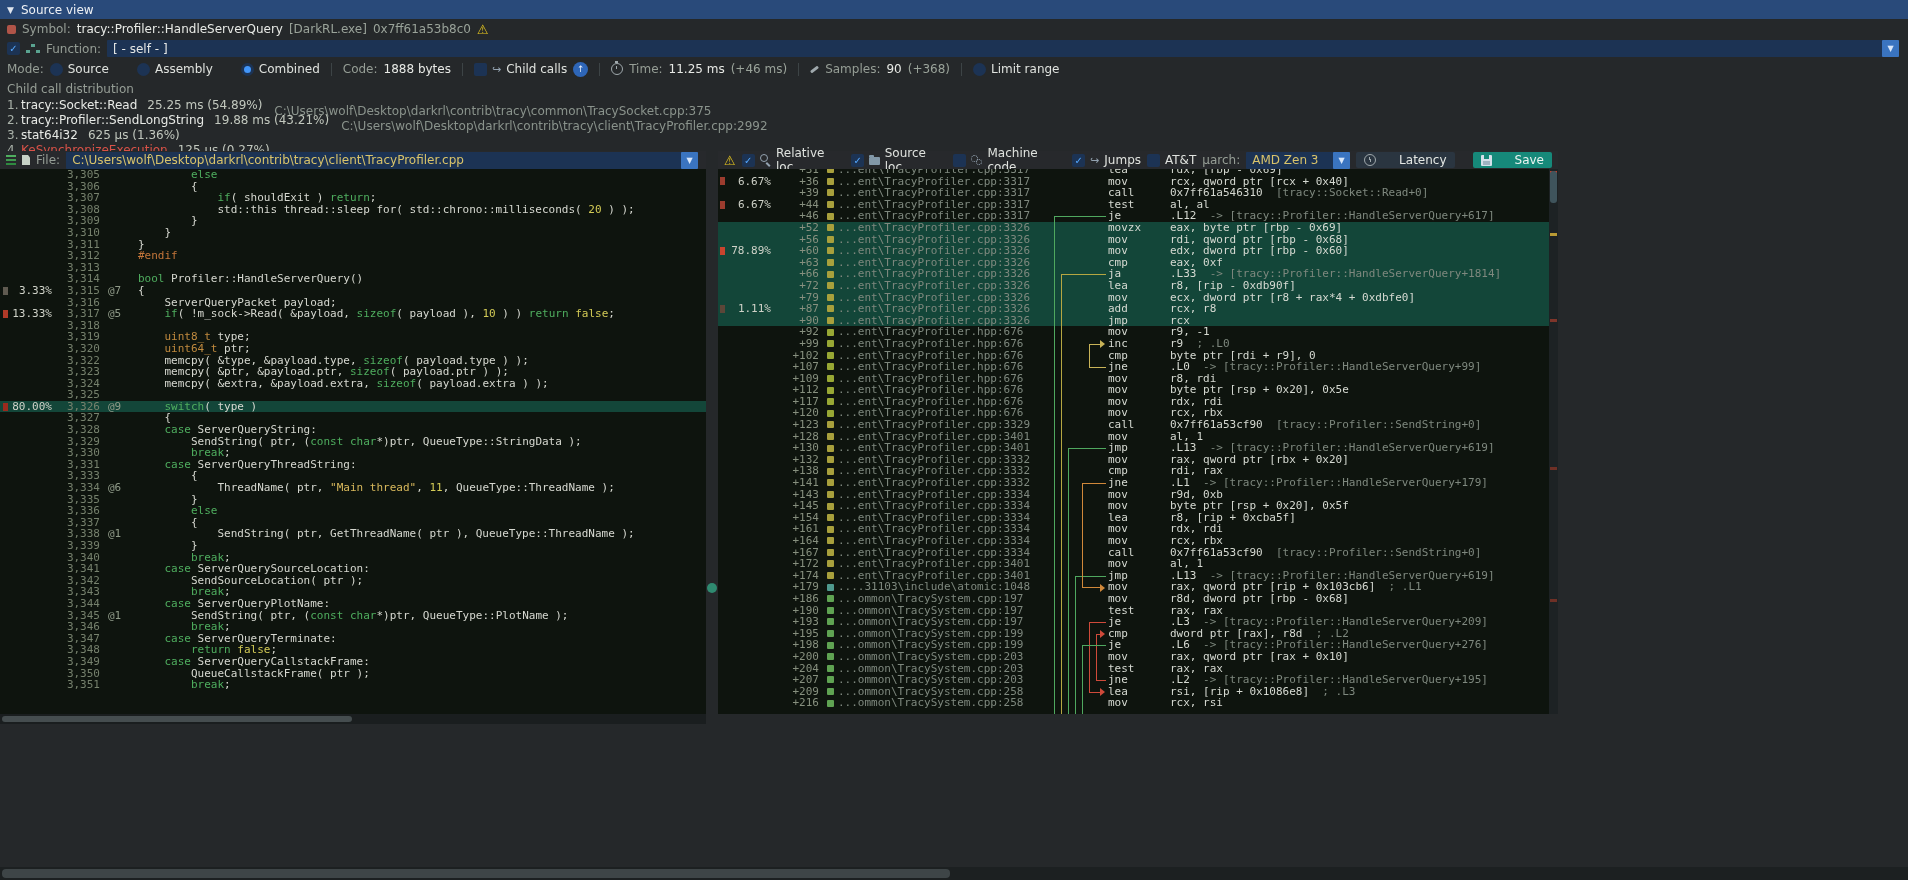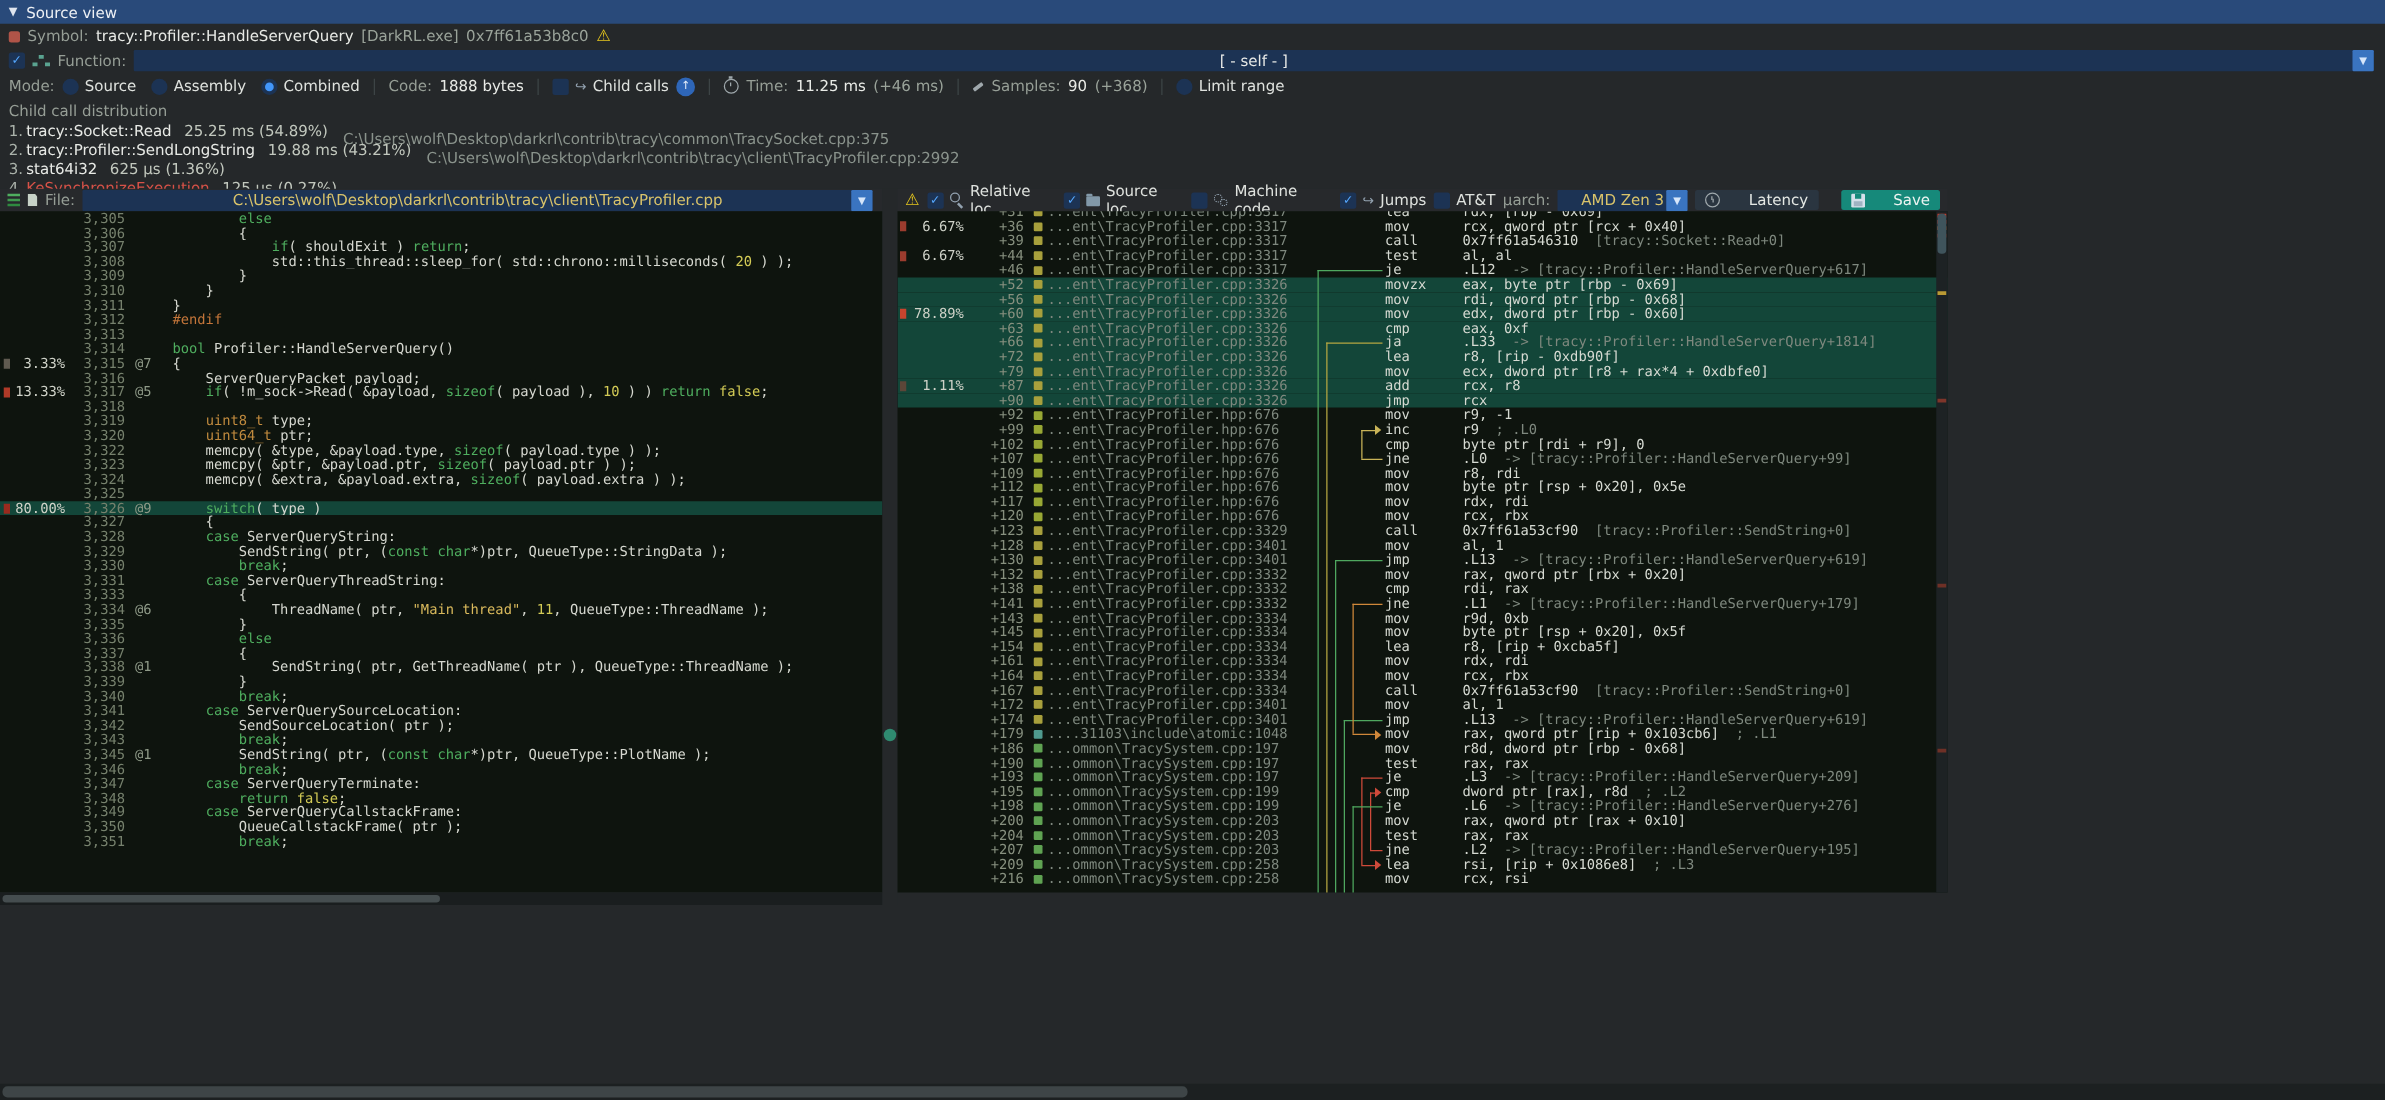--- a/index.html
+++ b/index.html
@@ -15,21 +15,21 @@
   .lab{color:#969e96;}
   .white{color:#e8eae6;}
   .dim{color:#9aa39a;}
   .warnglyph{color:#e4c51e;font-size:13px;line-height:1;}
   .vsep{width:1px;height:13px;background:#3d4446;margin:0 5px;}
   .cb{width:13px;height:13px;background:#1c3354;border-radius:2px;display:inline-flex;
       align-items:center;justify-content:center;color:#55a8ff;font-size:10px;font-weight:bold;flex:0 0 auto;}
   .radio{width:13px;height:13px;border-radius:50%;background:#1c3354;display:inline-block;position:relative;flex:0 0 auto;}
   .radio.sel::after{content:"";position:absolute;inset:3px;border-radius:50%;background:#4296fa;}
   .mode-opt{display:inline-flex;align-items:center;gap:5px;}
-  .combo{background:#1c3354;height:17px;display:flex;align-items:center;position:relative;padding:0 6px;border-radius:1px;justify-content:center;}
+  .combo{background:#1c3354;height:17px;display:flex;align-items:center;position:relative;padding:0 6px;border-radius:1px;}
   .combo .cbtn{position:absolute;right:0;top:0;width:17px;height:17px;background:#3a74c0;display:flex;
       align-items:center;justify-content:center;font-size:8px;color:#d7e6fa;border-radius:1px;}
   .combo.fn{flex:1;margin-right:2px;}
   .combo .cval{color:#e6e8e6;}
   .combo .cval.yellow{color:#d9c36a;}
   .upbtn{width:15px;height:15px;border-radius:50%;background:#2e66b8;color:#e8f0fa;font-size:9px;
       display:inline-flex;align-items:center;justify-content:center;}
   
   .ccd{padding:2px 7px 0 7px;}
   .ccd-title{color:#969e96;height:15px;}
@@ -144,21 +144,21 @@
     <span class="i-sitemap"></span>
     <span class="lab">Function:</span>
     <span class="combo fn">
       <span class="cval">[ - self - ]</span>
       <span class="cbtn">▼</span>
     </span>
   </div>
 
   <div class="bar moderow">
     <span class="lab">Mode:</span>
-    <span id="modes" style="display:inline-flex;gap:12px;align-items:center;justify-content:center;">
+    <span id="modes" style="display:inline-flex;gap:28px;align-items:center;justify-content:center;">
         <span class="mode-opt">
           <span class="radio"></span>
           <span class="tlab">Source</span>
         </span>
         <span class="mode-opt">
           <span class="radio"></span>
           <span class="tlab">Assembly</span>
         </span>
         <span class="mode-opt">
           <span class="radio sel"></span>
@@ -246,20 +246,21 @@
             <div class="srow"><span class="mk"></span><span class="s-pct"></span><span class="s-num">3,334</span><span class="s-at">@6</span><span class="s-code"><span class="c-w">            ThreadName( ptr, </span><span class="c-s">"Main thread"</span><span class="c-w">, </span><span class="c-n">11</span><span class="c-w">, QueueType::ThreadName );</span></span></div>
             <div class="srow"><span class="mk"></span><span class="s-pct"></span><span class="s-num">3,335</span><span class="s-at"></span><span class="s-code"><span class="c-w">        }</span></span></div>
             <div class="srow"><span class="mk"></span><span class="s-pct"></span><span class="s-num">3,336</span><span class="s-at"></span><span class="s-code"><span class="c-w">        </span><span class="c-k">else</span></span></div>
             <div class="srow"><span class="mk"></span><span class="s-pct"></span><span class="s-num">3,337</span><span class="s-at"></span><span class="s-code"><span class="c-w">        {</span></span></div>
             <div class="srow"><span class="mk"></span><span class="s-pct"></span><span class="s-num">3,338</span><span class="s-at">@1</span><span class="s-code"><span class="c-w">            SendString( ptr, GetThreadName( ptr ), QueueType::ThreadName );</span></span></div>
             <div class="srow"><span class="mk"></span><span class="s-pct"></span><span class="s-num">3,339</span><span class="s-at"></span><span class="s-code"><span class="c-w">        }</span></span></div>
             <div class="srow"><span class="mk"></span><span class="s-pct"></span><span class="s-num">3,340</span><span class="s-at"></span><span class="s-code"><span class="c-w">        </span><span class="c-k">break</span><span class="c-w">;</span></span></div>
             <div class="srow"><span class="mk"></span><span class="s-pct"></span><span class="s-num">3,341</span><span class="s-at"></span><span class="s-code"><span class="c-w">    </span><span class="c-k">case</span><span class="c-w"> ServerQuerySourceLocation:</span></span></div>
             <div class="srow"><span class="mk"></span><span class="s-pct"></span><span class="s-num">3,342</span><span class="s-at"></span><span class="s-code"><span class="c-w">        SendSourceLocation( ptr );</span></span></div>
             <div class="srow"><span class="mk"></span><span class="s-pct"></span><span class="s-num">3,343</span><span class="s-at"></span><span class="s-code"><span class="c-w">        </span><span class="c-k">break</span><span class="c-w">;</span></span></div>
+            <div class="srow"><span class="mk"></span><span class="s-pct"></span><span class="s-num">3,344</span><span class="s-at"></span><span class="s-code"><span class="c-w">    </span><span class="c-k">case</span><span class="c-w"> ServerQueryPlotName:</span></span></div>
             <div class="srow"><span class="mk"></span><span class="s-pct"></span><span class="s-num">3,345</span><span class="s-at">@1</span><span class="s-code"><span class="c-w">        SendString( ptr, (</span><span class="c-k">const</span><span class="c-w"> </span><span class="c-k">char</span><span class="c-w">*)ptr, QueueType::PlotName );</span></span></div>
             <div class="srow"><span class="mk"></span><span class="s-pct"></span><span class="s-num">3,346</span><span class="s-at"></span><span class="s-code"><span class="c-w">        </span><span class="c-k">break</span><span class="c-w">;</span></span></div>
             <div class="srow"><span class="mk"></span><span class="s-pct"></span><span class="s-num">3,347</span><span class="s-at"></span><span class="s-code"><span class="c-w">    </span><span class="c-k">case</span><span class="c-w"> ServerQueryTerminate:</span></span></div>
             <div class="srow"><span class="mk"></span><span class="s-pct"></span><span class="s-num">3,348</span><span class="s-at"></span><span class="s-code"><span class="c-w">        </span><span class="c-k">return</span><span class="c-w"> </span><span class="c-n">false</span><span class="c-w">;</span></span></div>
             <div class="srow"><span class="mk"></span><span class="s-pct"></span><span class="s-num">3,349</span><span class="s-at"></span><span class="s-code"><span class="c-w">    </span><span class="c-k">case</span><span class="c-w"> ServerQueryCallstackFrame:</span></span></div>
             <div class="srow"><span class="mk"></span><span class="s-pct"></span><span class="s-num">3,350</span><span class="s-at"></span><span class="s-code"><span class="c-w">        QueueCallstackFrame( ptr );</span></span></div>
             <div class="srow"><span class="mk"></span><span class="s-pct"></span><span class="s-num">3,351</span><span class="s-at"></span><span class="s-code"><span class="c-w">        </span><span class="c-k">break</span><span class="c-w">;</span></span></div>
           </div>
       </div>
       <div class="hscroll">

